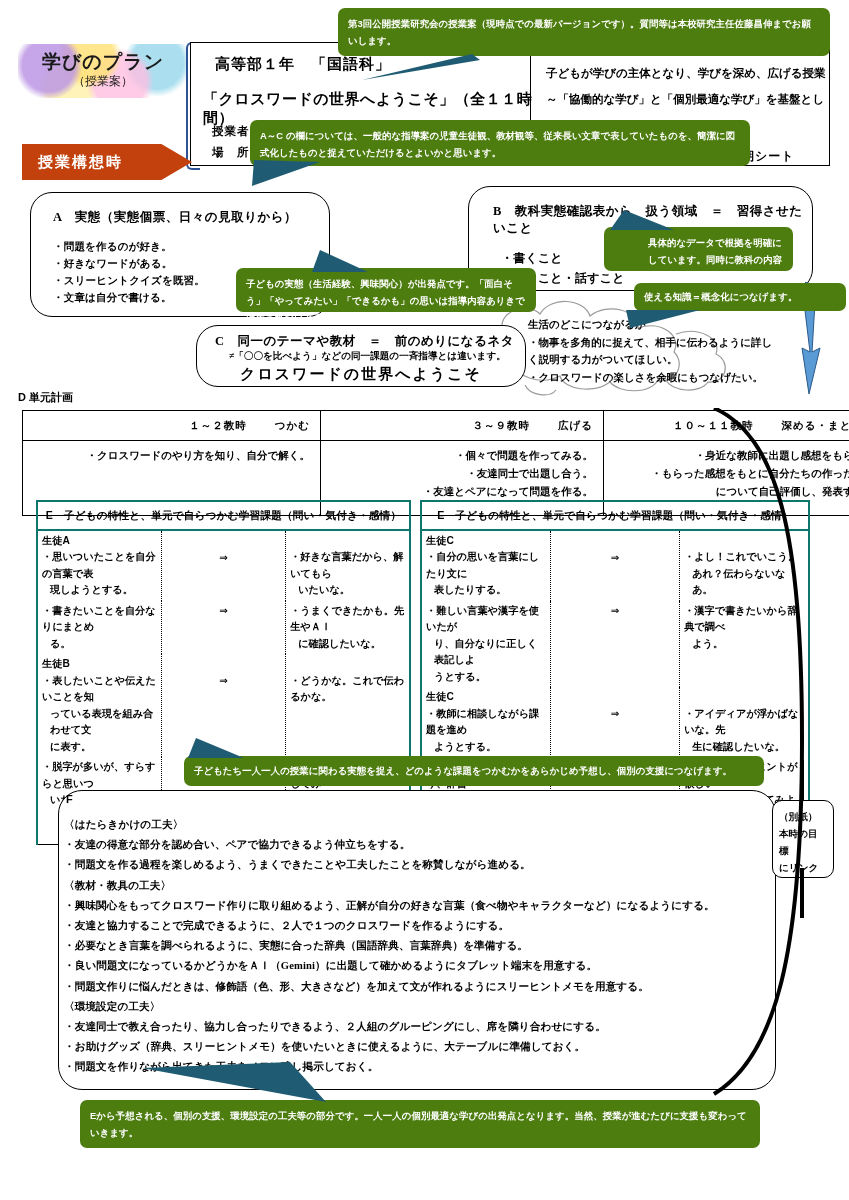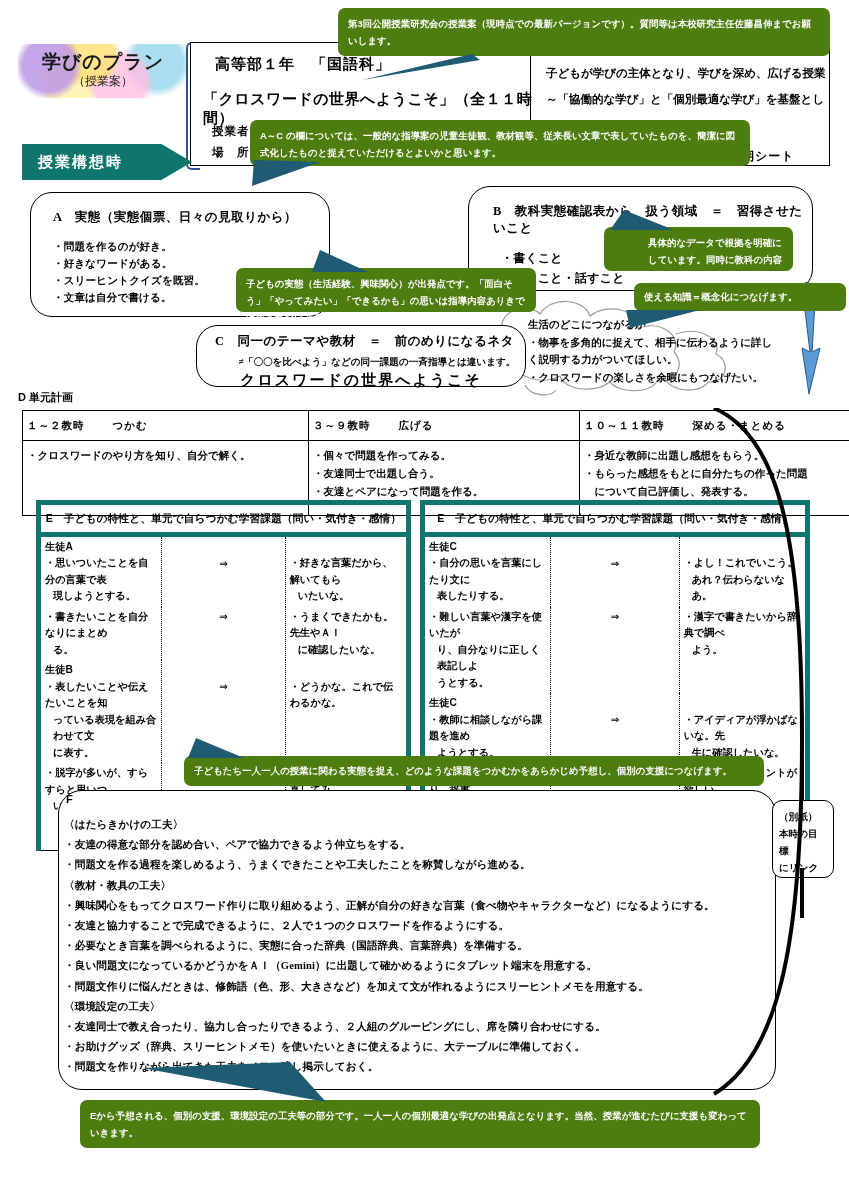--- a/index.html
+++ b/index.html
@@ -76,21 +76,21 @@
     left: 688px; top: 121px; width: 0; height: 24px;
     border-left: 1.2px solid #000;
   }
   .hdr-sheet {
     left: 690px; top: 148px; font-size: 12px; font-weight: bold; letter-spacing:1px;
   }
 
   
   .chevron {
     left: 22px; top: 144px; width: 170px; height: 36px;
-    background: #0f766e; color: #fff;
+    background: #c2410c; color: #fff;
     display: flex; align-items: center;
     padding-left: 16px; box-sizing: border-box;
     font-size: 15px; font-weight: bold; letter-spacing: 2px;
     clip-path: polygon(0 0, 82% 0, 100% 50%, 82% 100%, 0 100%);
   }
 
   
   .rbox {
     border: 1.3px solid #000; border-radius: 22px; background: #fff;
     box-sizing: border-box;
@@ -120,37 +120,37 @@
   }
 
   
   .d-label { left: 18px; top: 390px; font-size: 11px; font-weight: bold; }
   .d-table {
     left: 22px; top: 410px; width: 800px;
     border-collapse: collapse; table-layout: fixed;
   }
   .d-table td {
     border: 1.2px solid #000; vertical-align: top;
-    padding: 6px 4px; font-size: 10.5px; font-weight: bold; line-height: 17px;
+    padding: 6px 10px; font-size: 10.5px; font-weight: bold; line-height: 17px; text-align: right;
   }
   .d-head td { height: 16px; }
   .d-head .ph { display:inline-block; }
   .d-head .ph-phase { letter-spacing: 1px; }
   .d-head .ph-verb  { margin-left: 28px; letter-spacing: 1px; }
   .d-body td { height: 62px; }
   .d-body div { margin-bottom: 1px; }
 
   
   .e-table {
     border-collapse: collapse; table-layout: fixed;
     font-size: 10.2px; font-weight: bold; line-height: 16.5px;
   }
   .e-left  { left: 36px;  top: 500px; width: 375px; }
   .e-right { left: 420px; top: 500px; width: 390px; }
-  .e-table td { border: 5px solid #0f766e; vertical-align: top; padding: 2px 4px; }
+  .e-table td { border: 2px solid #0f766e; vertical-align: top; padding: 2px 4px; }
   .e-title {
     text-align: center; font-size: 10.6px; font-weight: bold;
     padding: 5px 2px !important; letter-spacing: 0.2px;
   }
   .e-table td.c-cur  { border-right: 1px dotted #000; border-bottom: none; border-top: none; }
   .e-table td.c-arr  { text-align: center; border-left: none; border-right: 1px dotted #000;
                        border-bottom: none; border-top: none; width: 22px; }
   .e-table td.c-goal { border-left: none; border-bottom: none; border-top: none; }
   .e-name { display: block; }
   .e-item { display: block; }
@@ -246,21 +246,21 @@
   </svg>
   <div class="abs cloud-text serif">
     <div>生活のどこにつながるか</div>
     <div>・物事を多角的に捉えて、相手に伝わるように詳し</div>
     <div>く説明する力がついてほしい。</div>
     <div>・クロスワードの楽しさを余暇にもつなげたい。</div>
   </div>
 
   <div class="abs rbox box-c">
     <div class="box-title serif" style="margin:7px 0 0 18px;">C　同一のテーマや教材　＝　前のめりになるネタ</div>
-    <div class="serif" style="margin:6px 0 0 32px; font-size:9.6px; font-weight:bold;text-align:center;">≠「〇〇を比べよう」などの同一課題の一斉指導とは違います。</div>
+    <div class="serif" style="margin:0 0 0 32px; font-size:9.6px; font-weight:bold;">≠「〇〇を比べよう」などの同一課題の一斉指導とは違います。</div>
     <div class="serif" style="margin:2px 0 0 0; text-align:center; font-size:15px; font-weight:bold; letter-spacing:2px;">クロスワードの世界へようこそ</div>
   </div>
 
   <svg class="abs blue-arrow" viewBox="0 0 22 112">
     <polygon points="6,0 16,4 12,70 20,66 9,112 2,66 10,70 2,4" fill="#5b9bd5" stroke="#2a5a8a" stroke-width="1"></polygon>
   </svg>
 
   <div class="abs callout" style="left:338px; top:8px; width:492px; height:48px;">
     <span>第3回公開授業研究会の授業案（現時点での最新バージョンです）。質問等は本校研究主任佐藤昌伸までお願いします。</span>
   </div>

